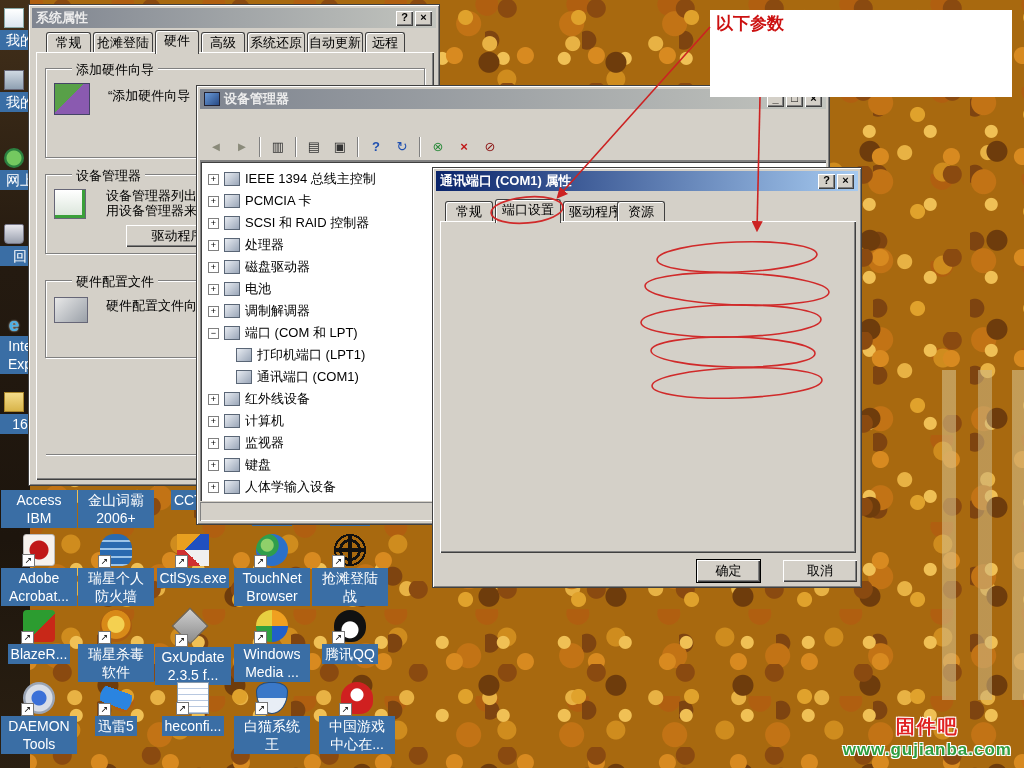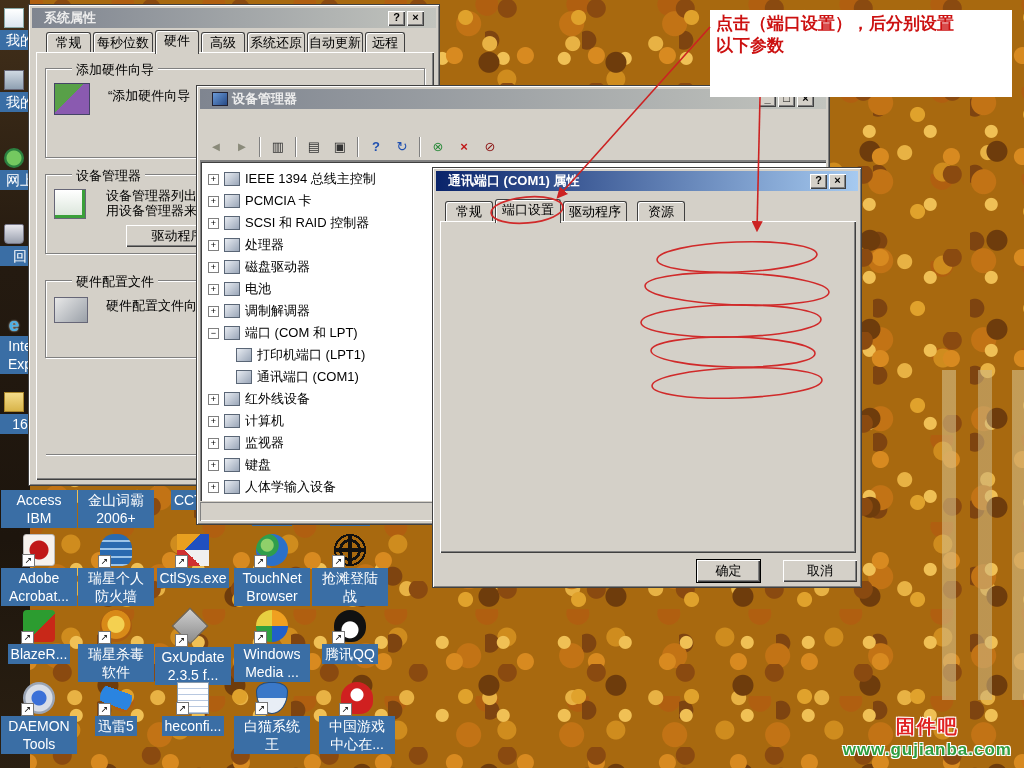--- a/index.html
+++ b/index.html
@@ -57,21 +57,21 @@
   .li-doc{ background:linear-gradient(180deg,#fff,#dce6f0); border:1px solid #8aa; }
   .li-pc{ background:linear-gradient(180deg,#cfd8e2,#8fa0b2); border:1px solid #667; }
   .li-net{ background:radial-gradient(circle,#74c860 0 7px,#2b8040 8px); border-radius:50%; }
   .li-bin{ background:linear-gradient(180deg,#e8e8ee,#9aa0ae); border-radius:2px 2px 4px 4px; border:1px solid #778; }
   .li-ie{ color:#4ab0e8; font-size:19px; font-weight:bold; text-shadow:0 0 2px #fff; }
   .li-fold{ background:linear-gradient(180deg,#f4dc8a,#d8b44a); border:1px solid #a8842a; }
   
   .win{ position:absolute; background:#d4d0c8; border:1px solid #404040;
     box-shadow: inset 1px 1px 0 #fff, inset -1px -1px 0 #808080; }
   .tbar{ position:absolute; left:3px; right:3px; top:3px; height:20px; display:flex; align-items:center;
-    padding:0 12px; color:#fff; font-weight:bold; font-size:13px; overflow:hidden; white-space:nowrap; }
+    padding:0 4px; color:#fff; font-weight:bold; font-size:13px; overflow:hidden; white-space:nowrap; }
   .tbar-active{ background:linear-gradient(90deg,#0a246a,#a6caf0); }
   .tbar-inactive{ background:linear-gradient(90deg,#7f8590,#c2c4be); color:#ececec; }
   .wbtn{ width:17px; height:15px; margin-left:2px; background:#d4d0c8; color:#000; font-weight:bold; font-size:11px;
     line-height:13px; text-align:center; box-shadow: inset 1px 1px 0 #fff, inset -1px -1px 0 #404040, inset -2px -2px 0 #808080; }
   .wbtns{ margin-left:auto; display:flex; }
   .tab{ position:absolute; background:#d4d0c8; border:1px solid #404040; border-bottom:none; border-radius:3px 3px 0 0;
     box-shadow: inset 1px 1px 0 #fff; font-size:13px; text-align:center; line-height:19px; height:34px; z-index:1; }
   .tab.active{ z-index:3; }
   .page{ position:absolute; background:#d4d0c8;
     box-shadow: inset 1px 1px 0 #fff, inset -1px -1px 0 #404040, inset -2px -2px 0 #808080; z-index:2; }
@@ -161,21 +161,21 @@
 
 <div class="win" style="left:28px;top:4px;width:412px;height:482px;z-index:10">
   <div class="tbar tbar-inactive">
     <span>系统属性</span>
     <span class="wbtns">
       <span class="wbtn">?</span>
       <span class="wbtn">×</span>
     </span>
   </div>
   <div class="tab" style="left:17px;top:27px;width:45px"><span>常规</span></div>
-  <div class="tab" style="left:64px;top:27px;width:60px"><span>每秒位数</span></div>
+  <div class="tab" style="left:64px;top:27px;width:60px"><span>抢滩登陆</span></div>
   <div class="tab active" style="left:126px;top:25px;width:44px;height:24px"><span>硬件</span></div>
   <div class="tab" style="left:172px;top:27px;width:44px"><span>高级</span></div>
   <div class="tab" style="left:218px;top:27px;width:58px"><span>系统还原</span></div>
   <div class="tab" style="left:278px;top:27px;width:56px"><span>自动更新</span></div>
   <div class="tab" style="left:336px;top:27px;width:40px"><span>远程</span></div>
   <div class="page" style="left:7px;top:47px;width:398px;height:428px">
     <div class="gbox" style="left:9px;top:16px;width:380px;height:90px">
       <span class="legend">添加硬件向导</span>
       <div style="position:absolute;left:8px;top:14px;width:36px;height:32px;background:linear-gradient(135deg,#58a048 0 45%,#8a5ab0 45%);border:1px solid #446;"></div>
       <span class="stext" style="left:62px;top:18px">“添加硬件向导</span>
@@ -304,21 +304,21 @@
   <div class="tbar tbar-active">
     <span>通讯端口 (COM1) 属性</span>
     <span class="wbtns">
       <span class="wbtn">?</span>
       <span class="wbtn">×</span>
     </span>
   </div>
   <div class="tab" style="left:12px;top:33px;width:48px"><span>常规</span></div>
   <div class="tab active" style="left:62px;top:31px;width:66px;height:24px"><span>端口设置</span></div>
   <div class="tab" style="left:130px;top:33px;width:64px"><span>驱动程序</span></div>
-  <div class="tab" style="left:204px;top:33px;width:48px"><span>资源</span></div>
+  <div class="tab" style="left:184px;top:33px;width:48px"><span>资源</span></div>
   <div class="page" style="left:7px;top:53px;width:416px;height:332px"></div>
 
   <div class="crow" style="top:83px">
     <span class="clabel">每秒位数(B):</span>
     <div class="combo">
       <span class="val sel">115200</span>
       <span class="drop">▼</span>
     </div>
   </div>
   <div class="crow" style="top:113px">
@@ -351,21 +351,20 @@
   </div>
 
   <div class="btn" style="position:absolute;left:180px;top:248px;width:102px;height:22px;line-height:21px"><span>高级(A)...</span></div>
   <div class="btn" style="position:absolute;left:289px;top:248px;width:104px;height:22px;line-height:21px"><span>还原默认值(R)</span></div>
 
   <div class="btn default" style="position:absolute;left:264px;top:392px;width:63px;height:22px;line-height:21px"><span>确定</span></div>
   <div class="btn" style="position:absolute;left:350px;top:392px;width:74px;height:22px;line-height:21px"><span>取消</span></div>
 </div>
 
 <div class="annbox">
-  <div>点击（端口设置），后分别设置</div>
   <div>以下参数</div>
 </div>
 <svg class="annsvg" width="1024" height="768">
   <defs>
     <marker id="arr" viewBox="0 0 10 10" refX="8" refY="5" markerWidth="7" markerHeight="7" orient="auto">
       <path d="M0,0 L10,5 L0,10 z" fill="#cc2222"></path>
     </marker>
   </defs>
   <line x1="710" y1="27" x2="558" y2="197" stroke="#cc2222" stroke-width="1.6" marker-end="url(#arr)"></line>
   <line x1="760" y1="97" x2="757" y2="230" stroke="#cc2222" stroke-width="1.6" marker-end="url(#arr)"></line>

